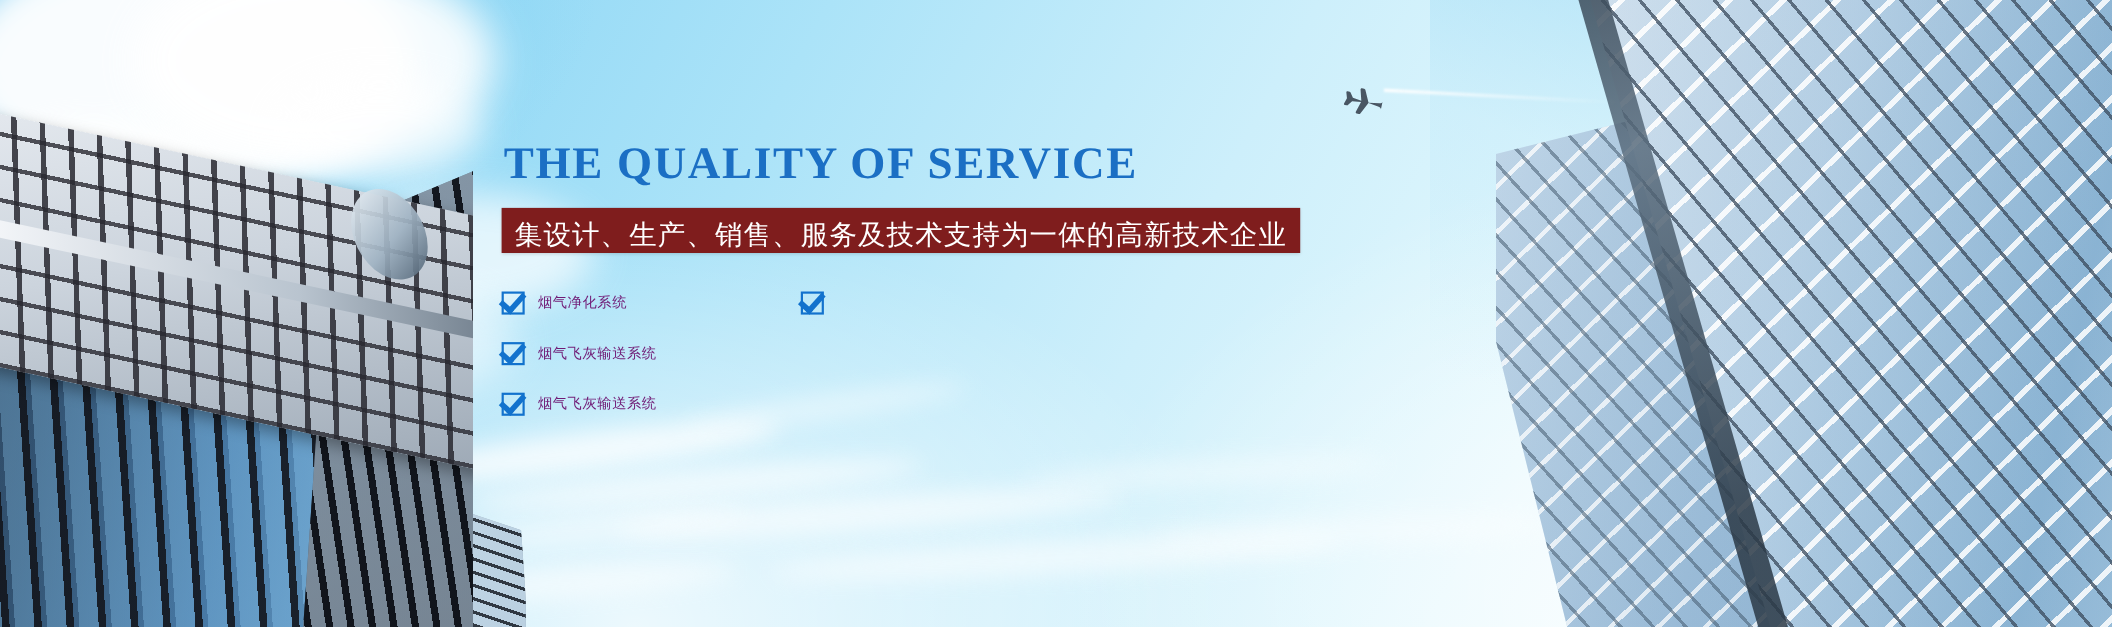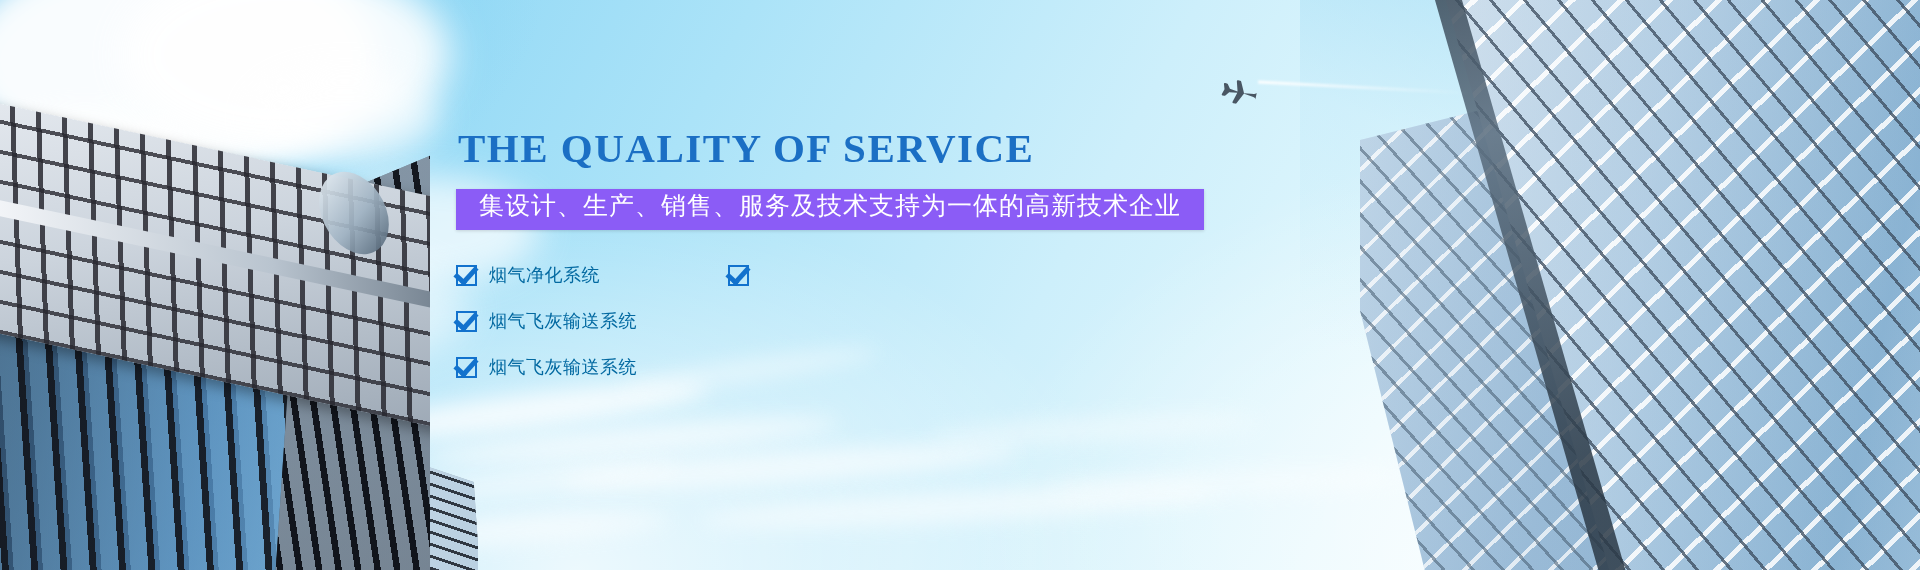--- a/index.html
+++ b/index.html
@@ -167,23 +167,23 @@
     font-size:41px;
     letter-spacing:1.5px;
     color:#1b6fc4;
     white-space:nowrap;
     font-weight:700;
   }
 
   .subbar{
     position:absolute; left:0px; top:189px;
     height:41px;
-    padding:0 23px;
-    background:#8b5cf6;
-    display:flex; align-items:flex-start;
+    padding:0 12px;
+    background:#7f1d1d;
+    display:flex; align-items:flex-end;
     box-shadow:0 1px 3px rgba(0,0,0,.15);
   }
   .subbar-text{
     color:#ffffff;
     font-size:25px;
     letter-spacing:1px;
     white-space:nowrap;
     font-weight:400;
     font-family:"Liberation Sans","DejaVu Sans",sans-serif;
   }
@@ -210,22 +210,22 @@
   .chk::after{
     content:"";
     position:absolute;
     left:1px; top:-5px;
     width:9px; height:17px;
     border:solid #1272cd;
     border-width:0 5px 5px 0;
     transform:rotate(42deg);
   }
   .flabel{
-    color:#0369a1;
-    font-size:18px;
+    color:#701a75;
+    font-size:13px;
     letter-spacing:.5px;
     font-family:Liberation Serif, serif;
   }
 </style>
 </head>
 <body>
 
 <div class="banner">
 
   <div class="sky"></div>

